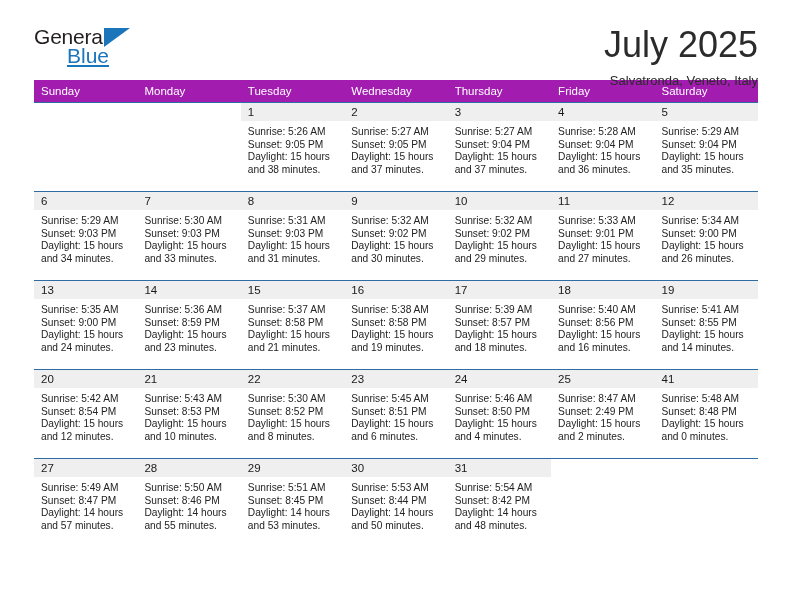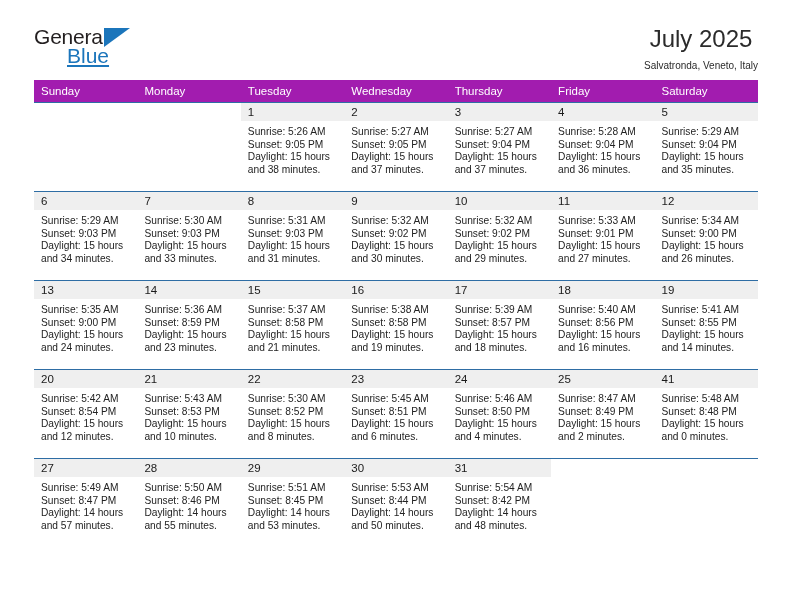--- a/index.html
+++ b/index.html
@@ -64,29 +64,28 @@
     left: 33px;
     top: 19px;
     text-decoration: underline;
   }
 
   .title-block {
     text-align: right;
     padding-top: 0;
   }
   .month-title {
-    font-size: 24px;
+    font-size: 36px;
     color: #2b2b2b;
     line-height: 1.05;
     font-weight: normal;
     margin: 0;
-    text-align: center;
   }
   .location {
-    font-size: 10px;
+    font-size: 13px;
     color: #2b2b2b;
     margin-top: 9px;
   }
 
   
   .calendar {
     border-collapse: collapse;
     table-layout: fixed;
     width: 724px;
     margin-top: 8px;
@@ -409,21 +408,21 @@
               <div>Sunrise: 5:46 AM</div>
               <div>Sunset: 8:50 PM</div>
               <div class="daylight">Daylight: 15 hours</div>
               <div class="daylight">and 4 minutes.</div>
             </div>
           </td>
           <td class="">
             <div class="daynum">25</div>
             <div class="info">
               <div>Sunrise: 8:47 AM</div>
-              <div>Sunset: 8:49 PM</div>
+              <div>Sunset: 2:49 PM</div>
               <div class="daylight">Daylight: 15 hours</div>
               <div class="daylight">and 2 minutes.</div>
             </div>
           </td>
           <td class="">
             <div class="daynum">41</div>
             <div class="info">
               <div>Sunrise: 5:48 AM</div>
               <div>Sunset: 8:48 PM</div>
               <div class="daylight">Daylight: 15 hours</div>

